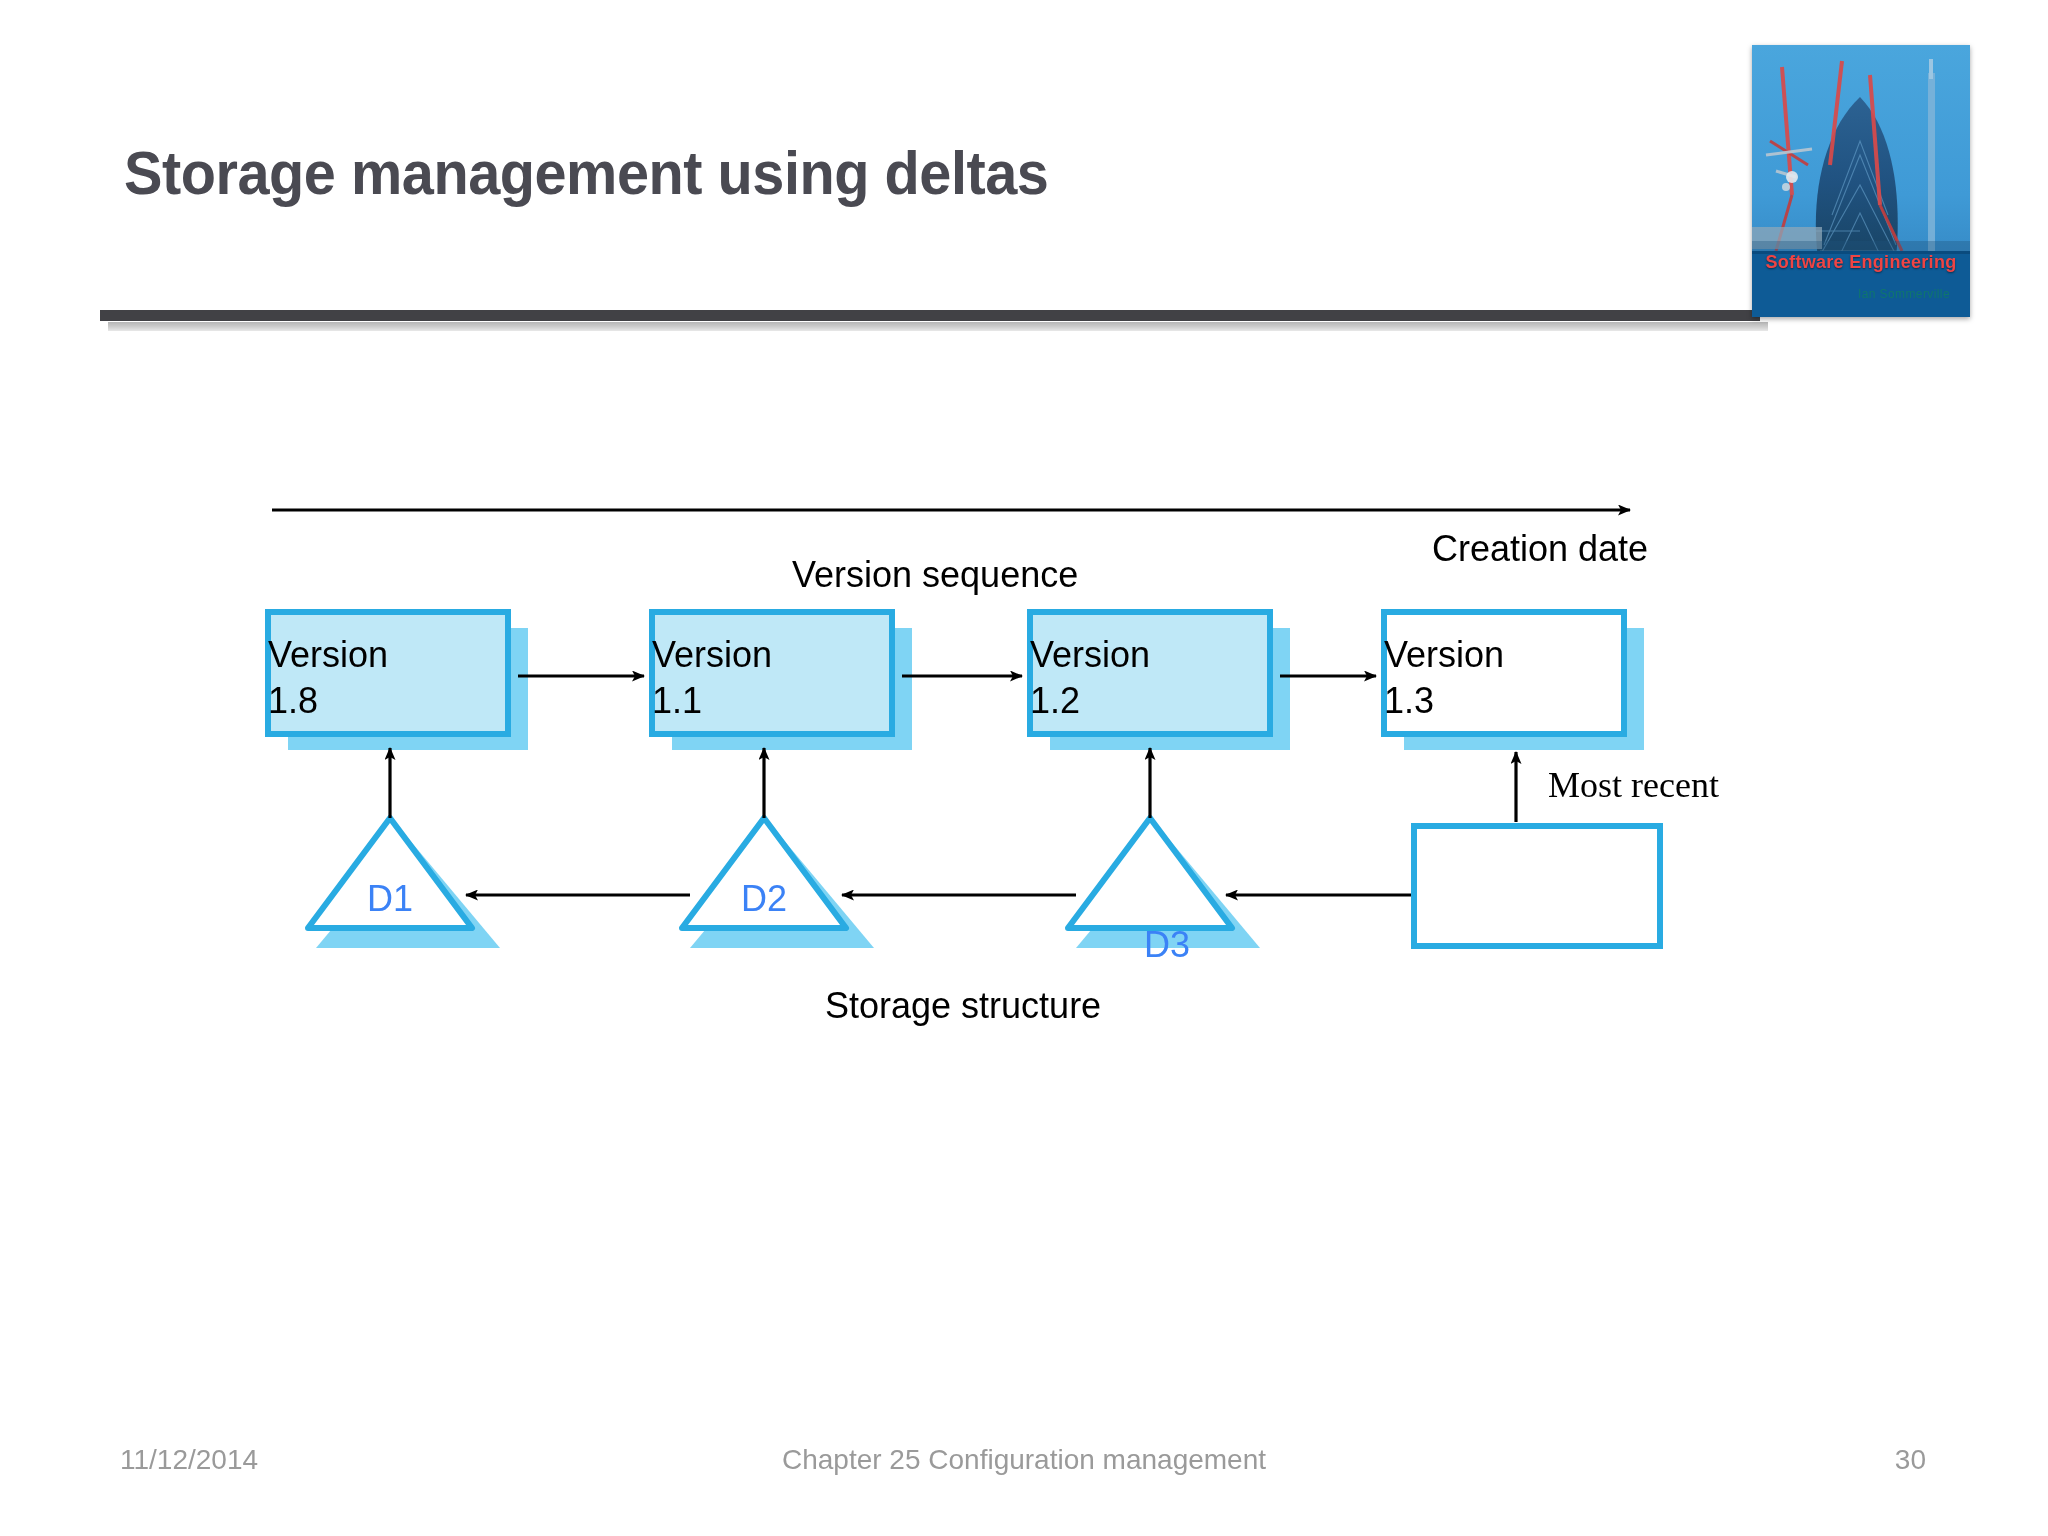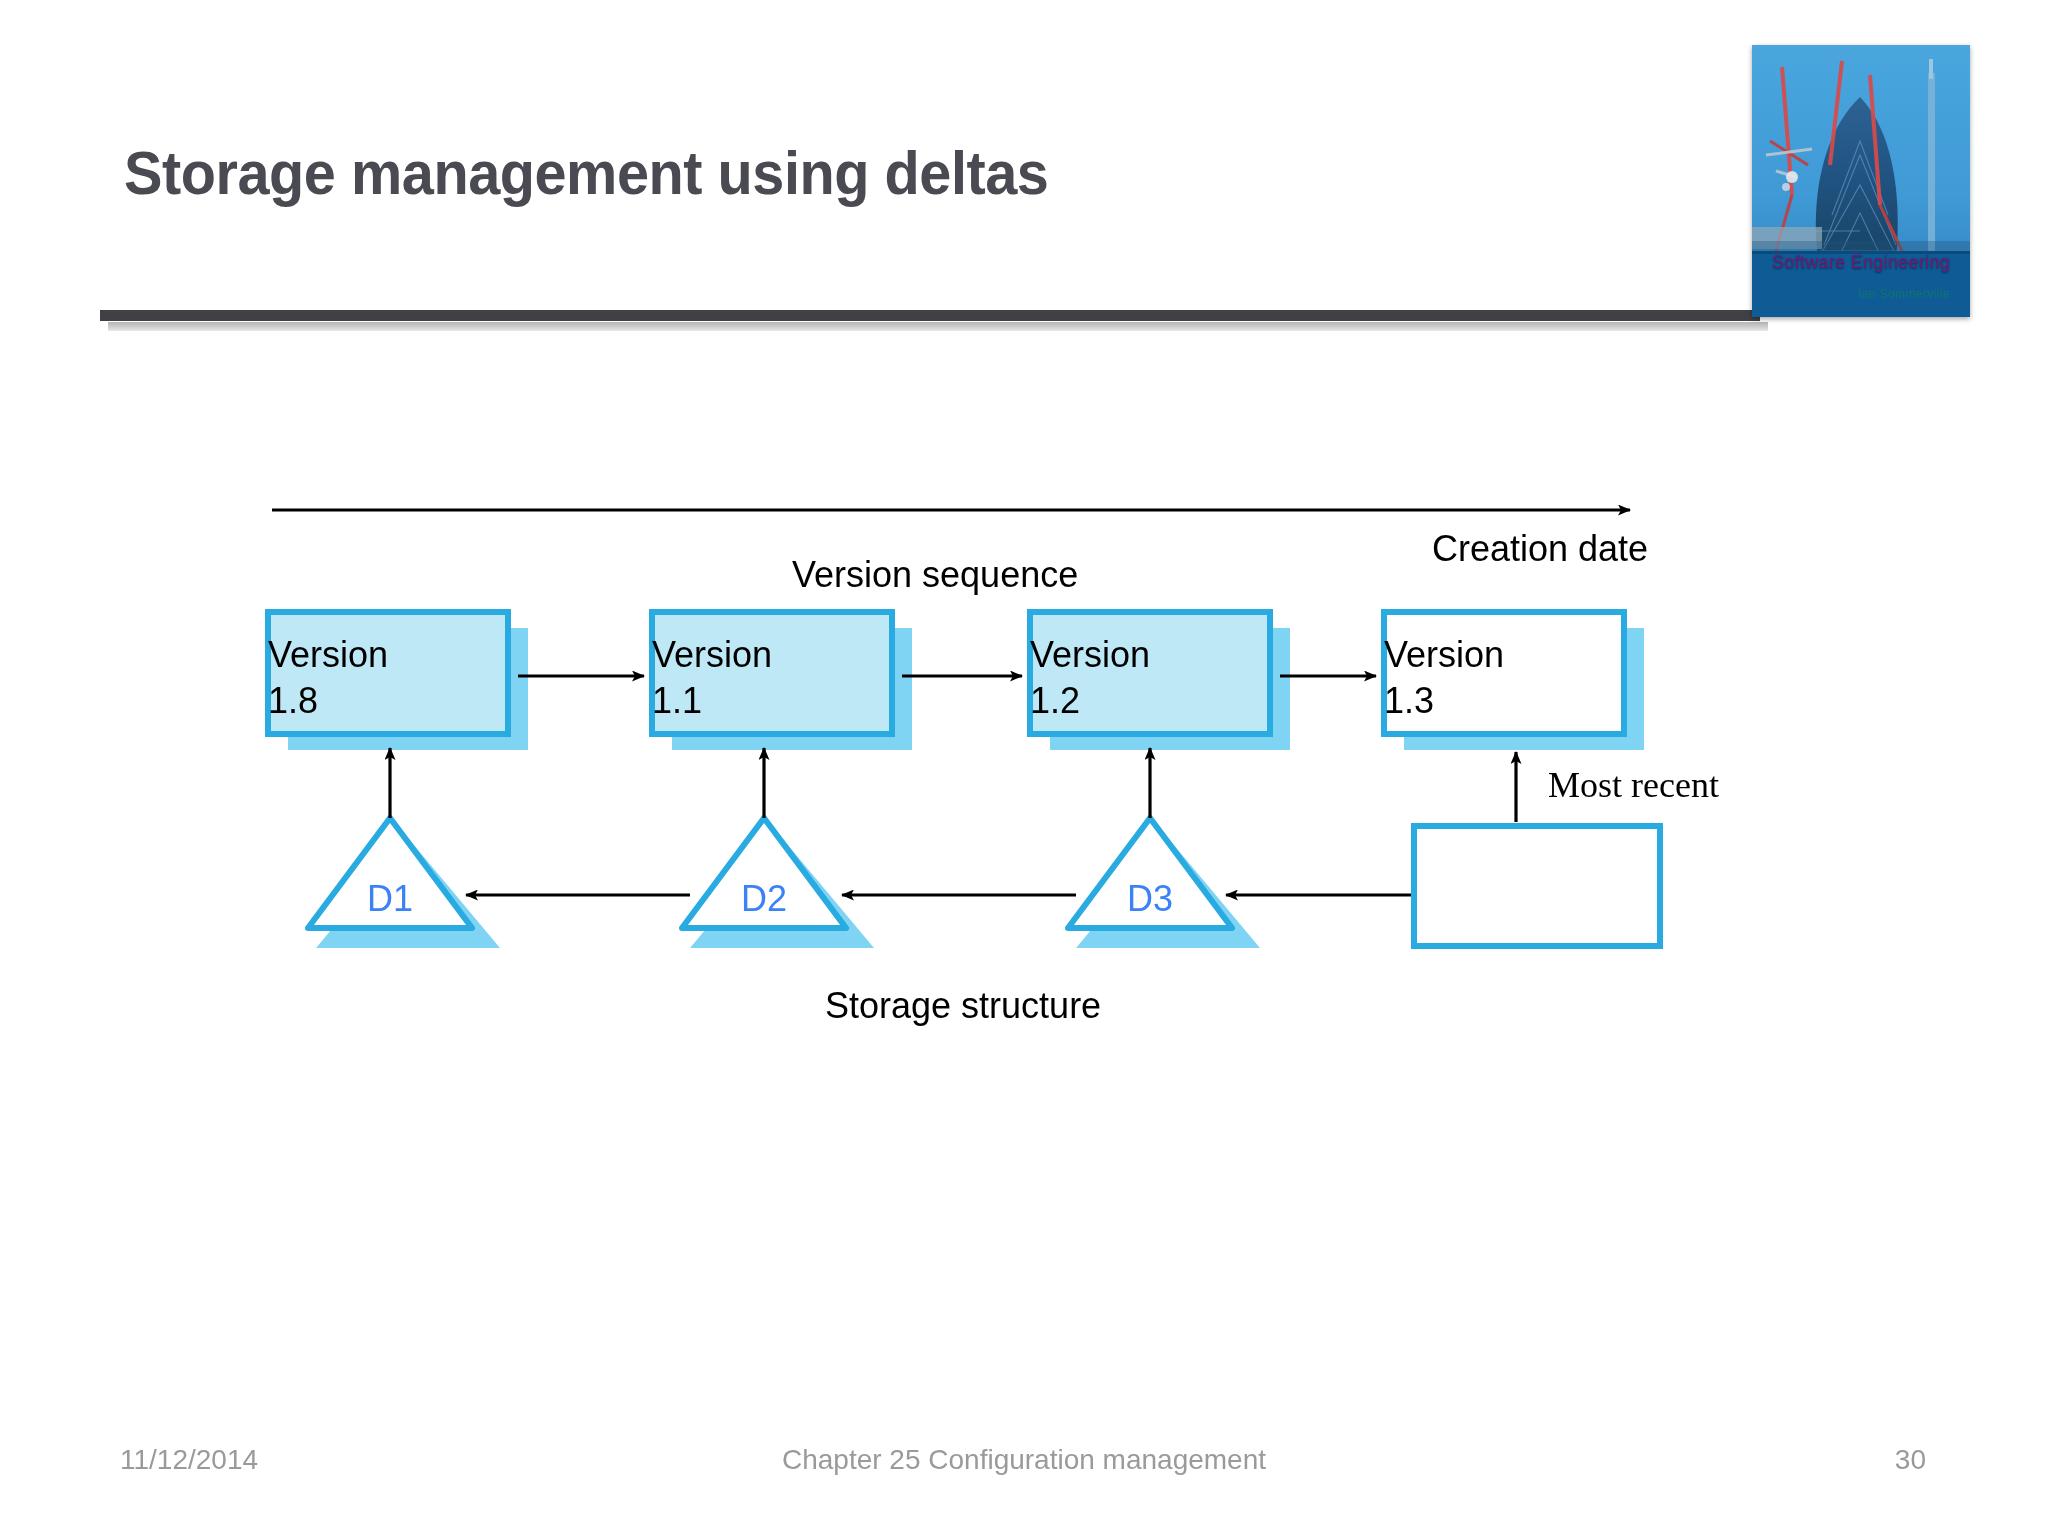--- a/index.html
+++ b/index.html
@@ -70,22 +70,22 @@
     box-shadow: 0 2px 5px rgba(0,0,0,0.35);
   }
   #book-cover svg { display: block; width: 100%; height: 100%; }
   .cover-title-txt {
     position: absolute;
     left: 8px;
     bottom: 44px;
     width: 202px;
     text-align: center;
     font-size: 18px;
-    font-weight: normal;
-    color: #701a75;
+    font-weight: bold;
+    color: #ef4444;
     letter-spacing: 0.3px;
     text-shadow: 0 1px 2px rgba(0,0,0,.5);
     filter: blur(0.45px);
   }
   .cover-author-txt {
     position: absolute;
     right: 20px;
     bottom: 16px;
     font-size: 12px;
     color: #0f766e;
@@ -292,21 +292,21 @@
       <div>1.2</div>
     </div>
 
     <div class="vbox-text" style="left:1384px; top:632px; width:240px;">
       <div>Version</div>
       <div>1.3</div>
     </div>
 
     <div class="tri-text" style="left:350px; top:878px; width:80px;">D1</div>
     <div class="tri-text" style="left:724px; top:878px; width:80px;">D2</div>
-    <div class="tri-text" style="left:1110px; top:878px; width:80px;">D3</div>
+    <div class="tri-text" style="left:1110px; top:924px; width:80px;text-align:right;">D3</div>
 
 
     <div class="cap" style="left:1548px; top:764px;font-family:Liberation Serif, serif;">Most recent</div>
 
     <div class="cap" style="left:825px; top:985px;">Storage structure</div>
 
   </div>
 
   <div class="footer" id="footer-date">11/12/2014</div>
   <div class="footer" id="footer-title">Chapter 25 Configuration management</div>

